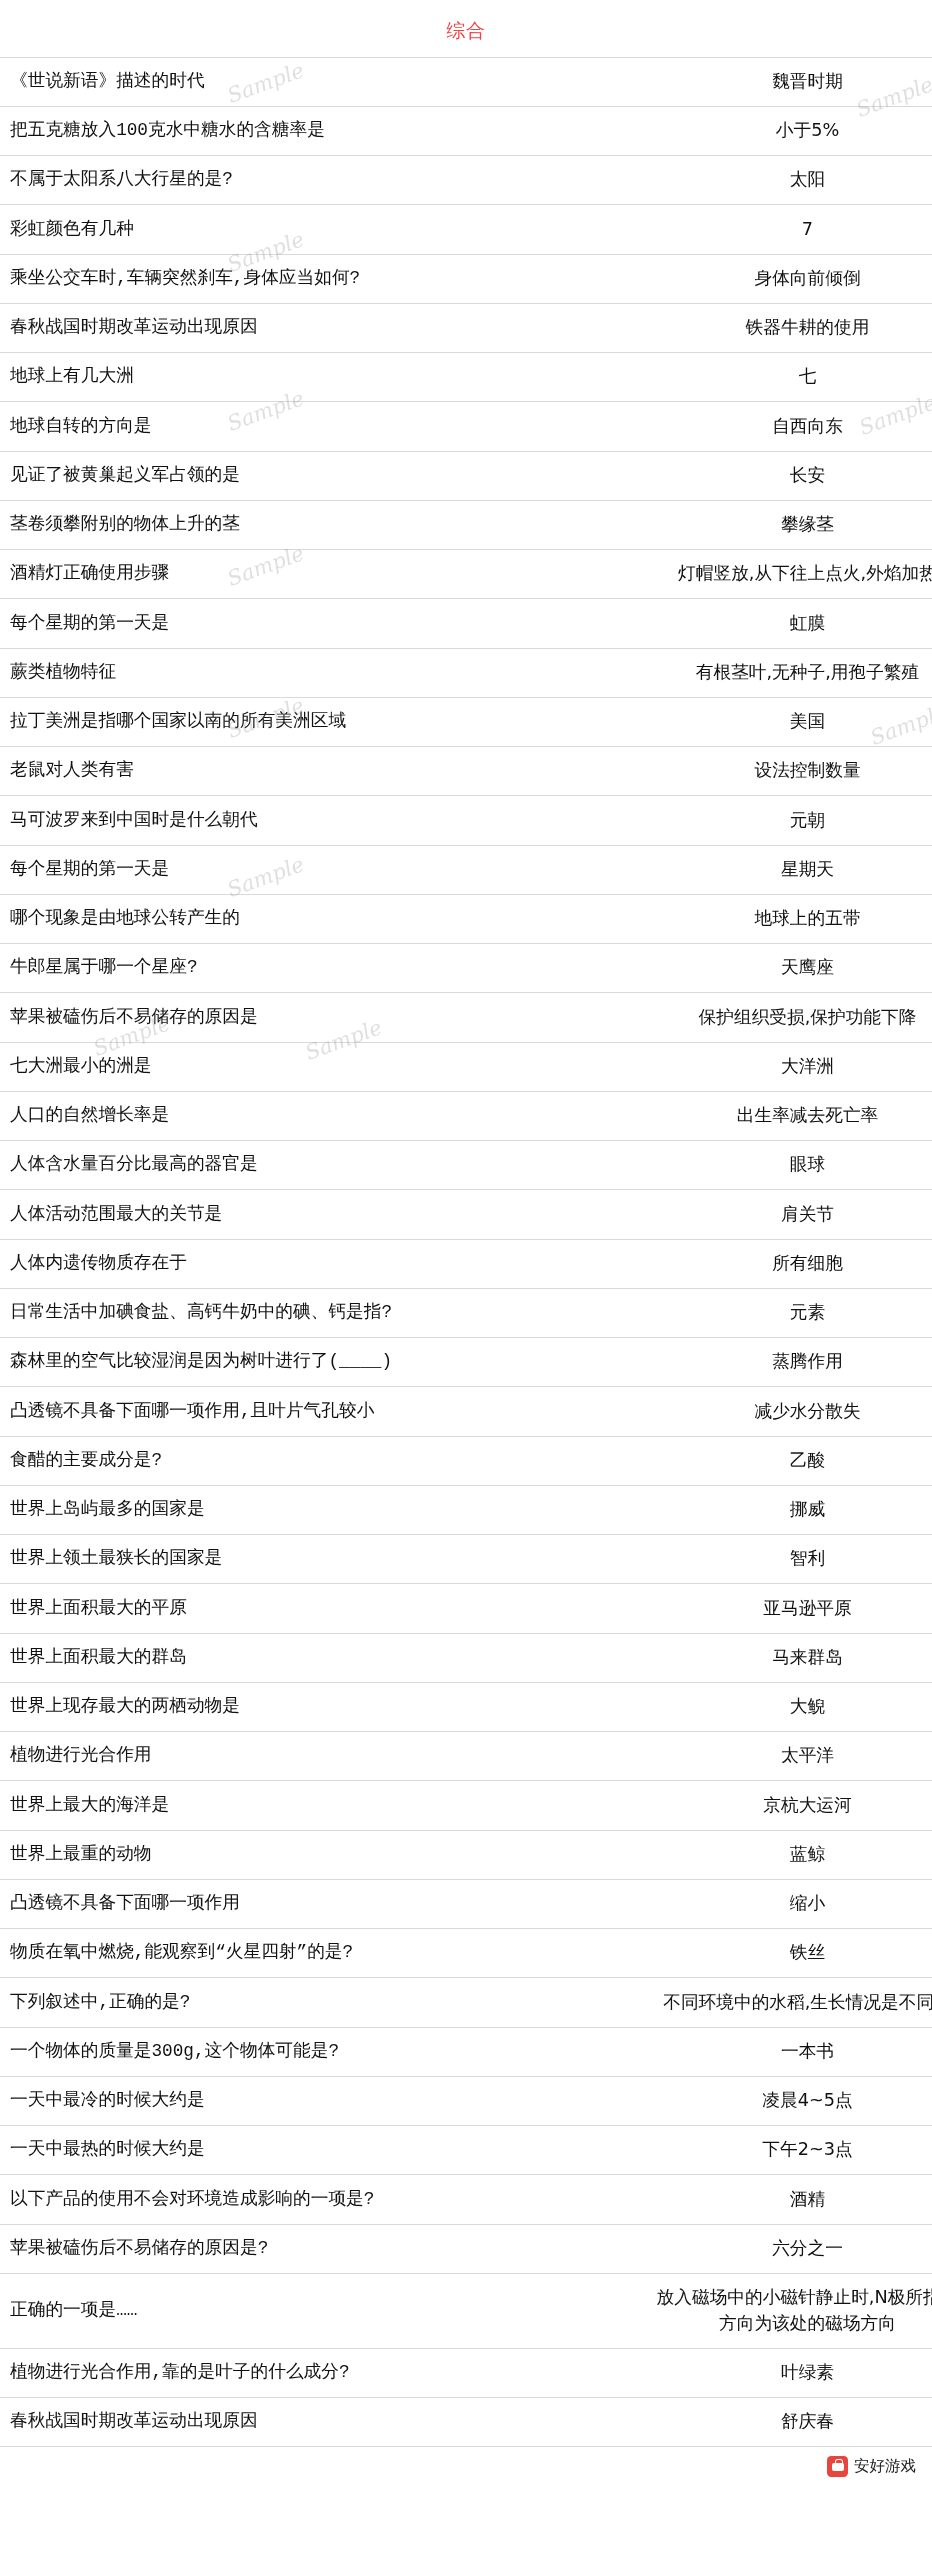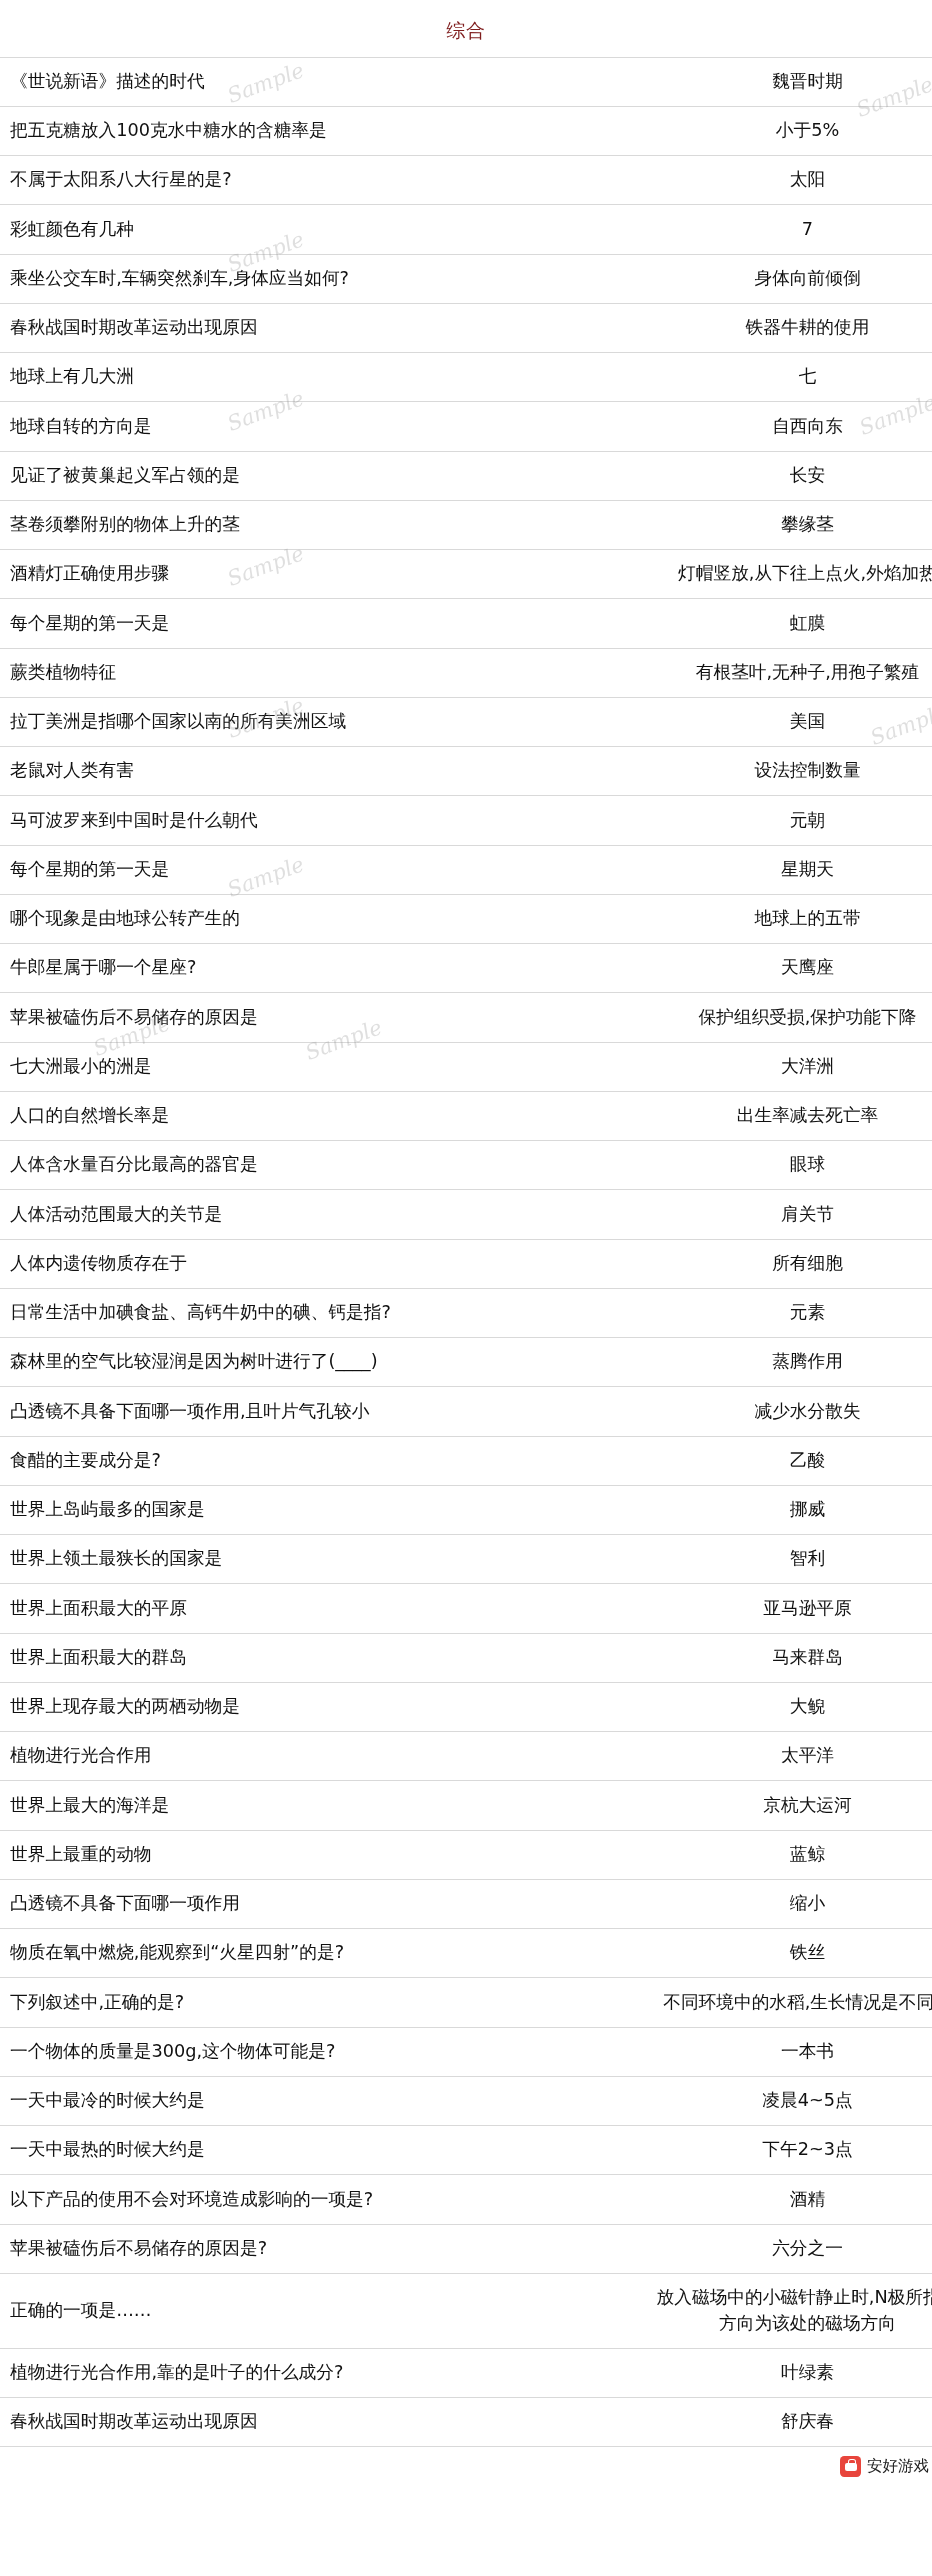--- a/index.html
+++ b/index.html
@@ -16,21 +16,21 @@
   .page {
     width: 932px;
     position: relative;
     overflow: hidden;
   }
   .doc-title {
     text-align: center;
     font-size: 19px;
     line-height: 1.5;
     padding: 15.5px 0 12.7px 0;
-    color: #7f1d1d;
+    color: #ef4444;
     letter-spacing: 0.7px;
   }
   table.qa {
     width: 932px;
     border-collapse: collapse;
     table-layout: fixed;
     font-size: 17.7px;
   }
   table.qa tr {
     border-top: 0.7px solid #d9d9d9;
@@ -40,41 +40,42 @@
   }
   table.qa td {
     padding: 11.3px 10px;
     vertical-align: middle;
     line-height: 1.45;
   }
   td.q {
     width: 622px;
     text-align: left;
     padding-left: 14px;
+    font-family: Liberation Mono, monospace;
   }
   td.a {
     width: 311px;
     text-align: center;
     padding-right: 14px;
   }
   
   .wm {
     position: absolute;
     color: rgba(150,150,150,0.30);
     font-size: 21px;
     font-style: italic;
     transform: rotate(-20deg);
     pointer-events: none;
     white-space: nowrap;
     font-family: "DejaVu Serif", "Liberation Serif", serif;
   }
   
   .brand {
     position: absolute;
-    right: 3px;
+    right: 16px;
     bottom: 7px;
     display: flex;
     align-items: center;
     gap: 5.7px;
     font-size: 15.5px;
     color: #222;
   }
   .brand .logo {
     width: 21px;
     height: 21px;

